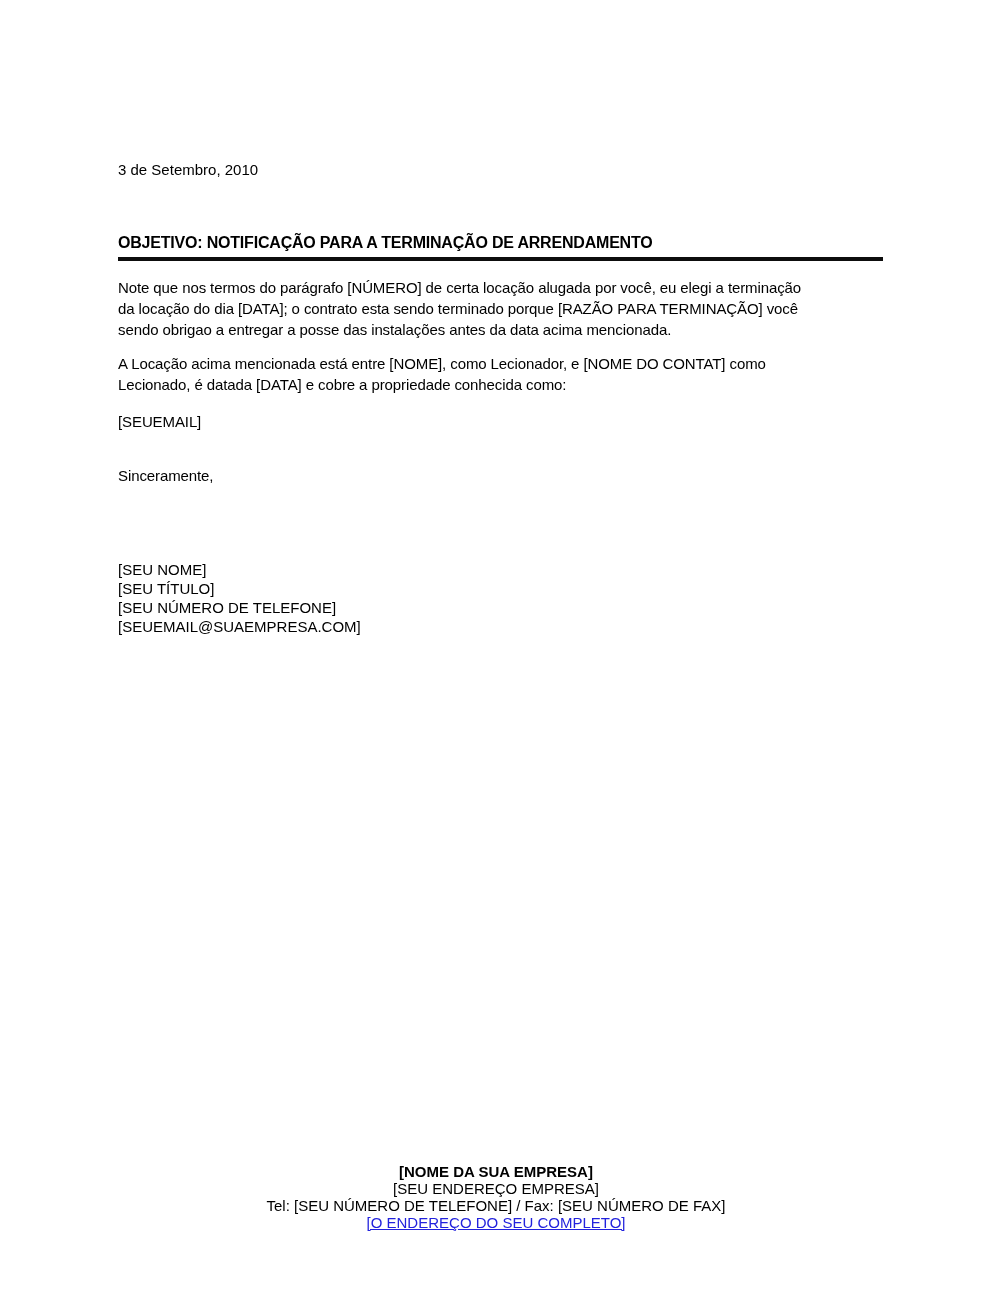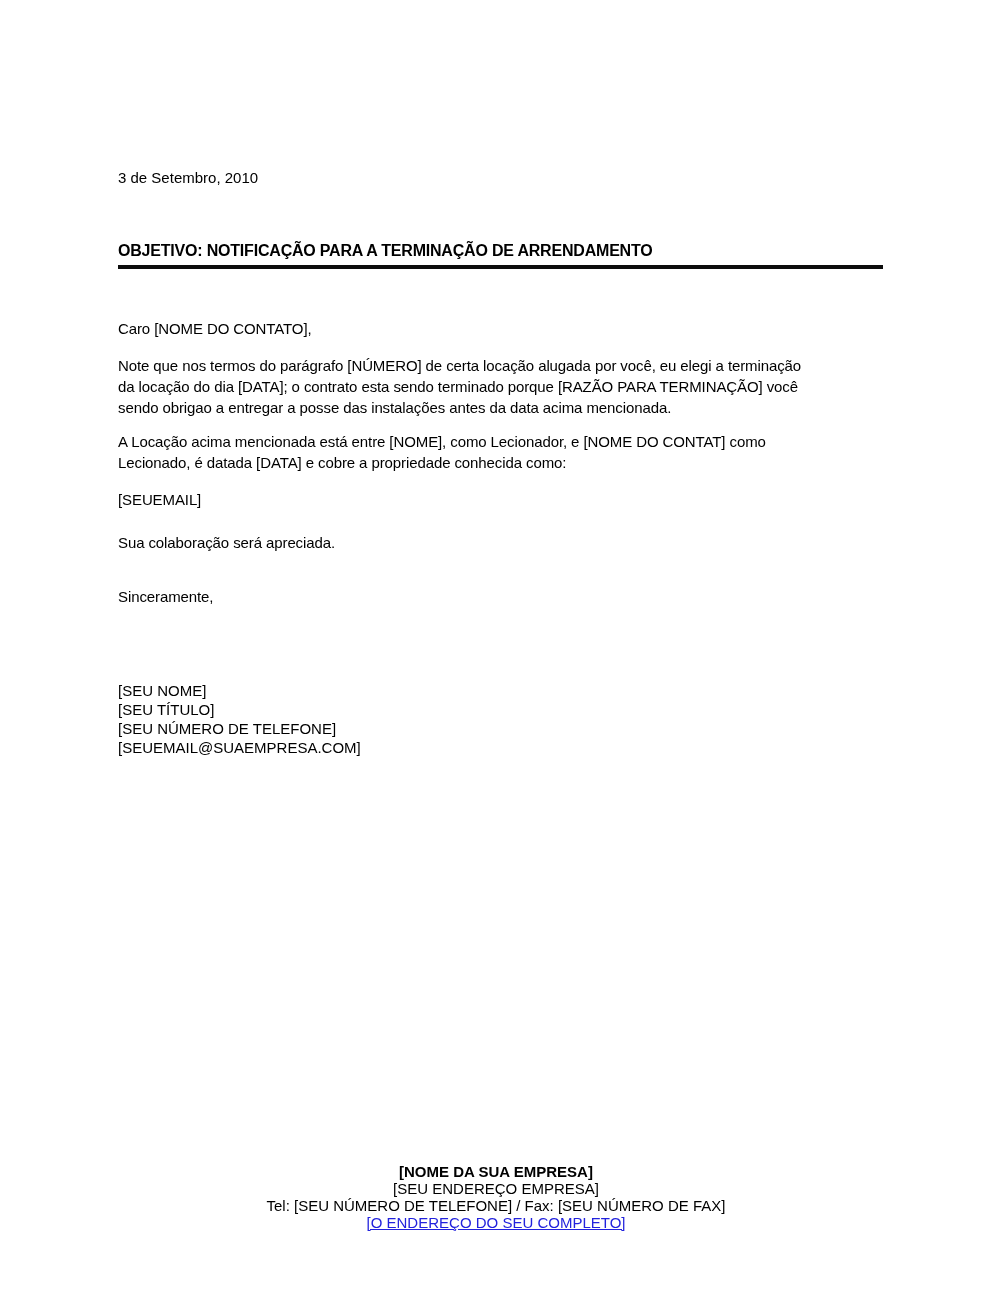--- a/index.html
+++ b/index.html
@@ -9,21 +9,21 @@
     height: 1290px;
     font-family: "Liberation Sans", "DejaVu Sans", sans-serif;
     color: #000000;
     position: relative;
     overflow: hidden;
   }
   .page {
     position: relative;
     width: 1000px;
     height: 988px;
-    padding: 12px 117px 0 118px;
+    padding: 4px 117px 0 118px;
   }
   .line-block { white-space: pre; }
   .date {
     padding-top: 156px;
     font-size: 15px;
     line-height: 19px;
   }
   .recipient {
     margin-top: 37px;
     font-size: 15px;
@@ -79,32 +79,30 @@
 
 <div class="page">
 
   <p class="date line-block">3 de Setembro, 2010</p>
 
 
   <h1 class="subject line-block">OBJETIVO: NOTIFICAÇÃO PARA A TERMINAÇÃO DE ARRENDAMENTO</h1>
 
   <div class="subject-rule"></div>
 
-  <p class="para salutation line-block">Caro [NOME DO CONTATO],</p>
 
   <p class="para body-para-1 line-block">Note que nos termos do parágrafo [NÚMERO] de certa locação alugada por você, eu elegi a terminação
 da locação do dia [DATA]; o contrato esta sendo terminado porque [RAZÃO PARA TERMINAÇÃO] você
 sendo obrigao a entregar a posse das instalações antes da data acima mencionada.</p>
 
   <p class="para body-para-2 line-block">A Locação acima mencionada está entre [NOME], como Lecionador, e [NOME DO CONTAT] como
 Lecionado, é datada [DATA] e cobre a propriedade conhecida como:</p>
 
   <p class="para describe line-block">[SEUEMAIL]</p>
 
-  <p class="para appreciation line-block">Sua colaboração será apreciada.</p>
 
   <p class="para signoff line-block">Sinceramente,</p>
 
   <p class="signature line-block">[SEU NOME]
 [SEU TÍTULO]
 [SEU NÚMERO DE TELEFONE]
 [SEUEMAIL@SUAEMPRESA.COM]</p>
 
   <footer class="footer">
     <p class="company">[NOME DA SUA EMPRESA]</p>

